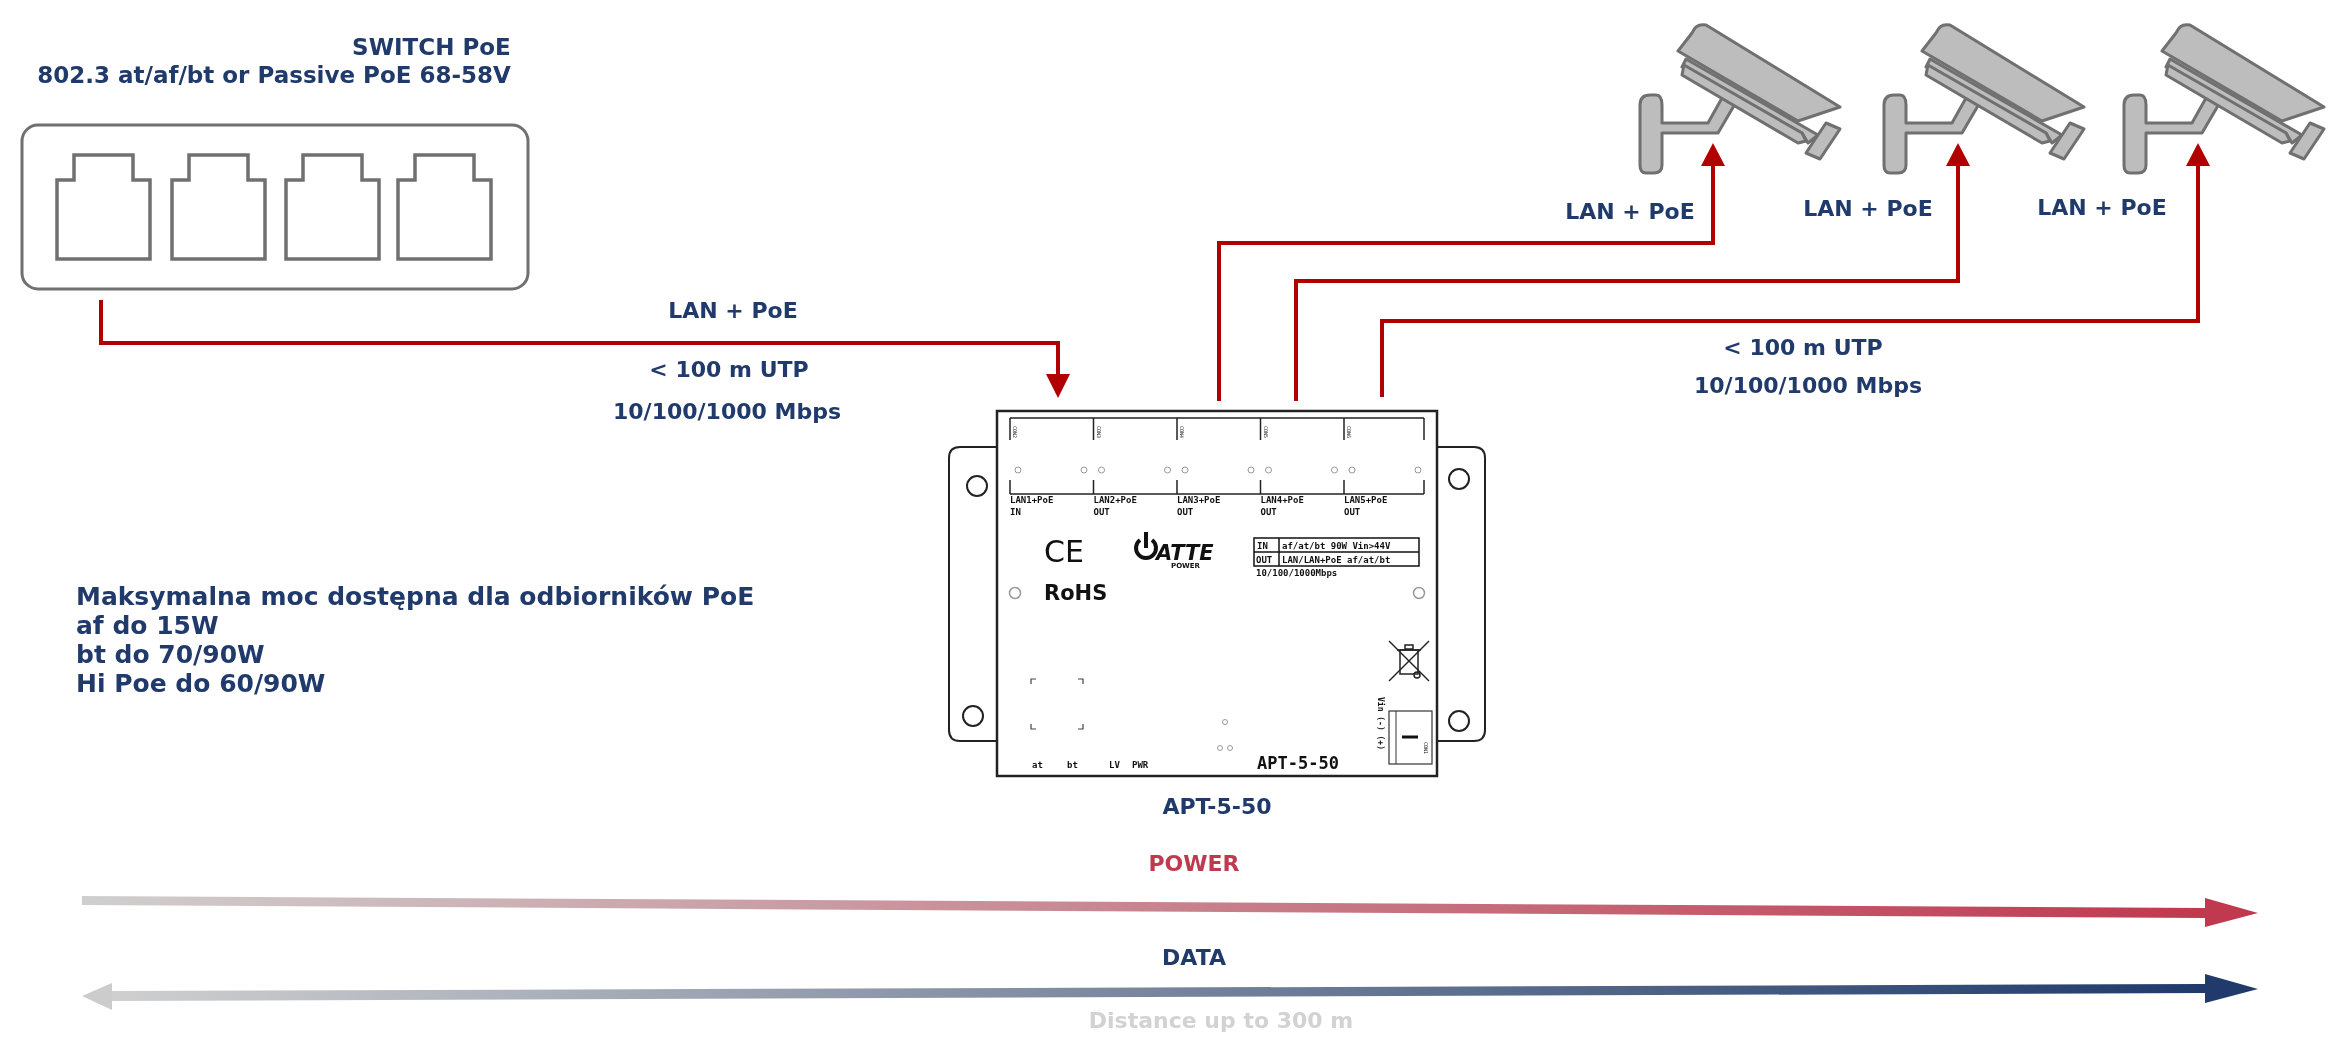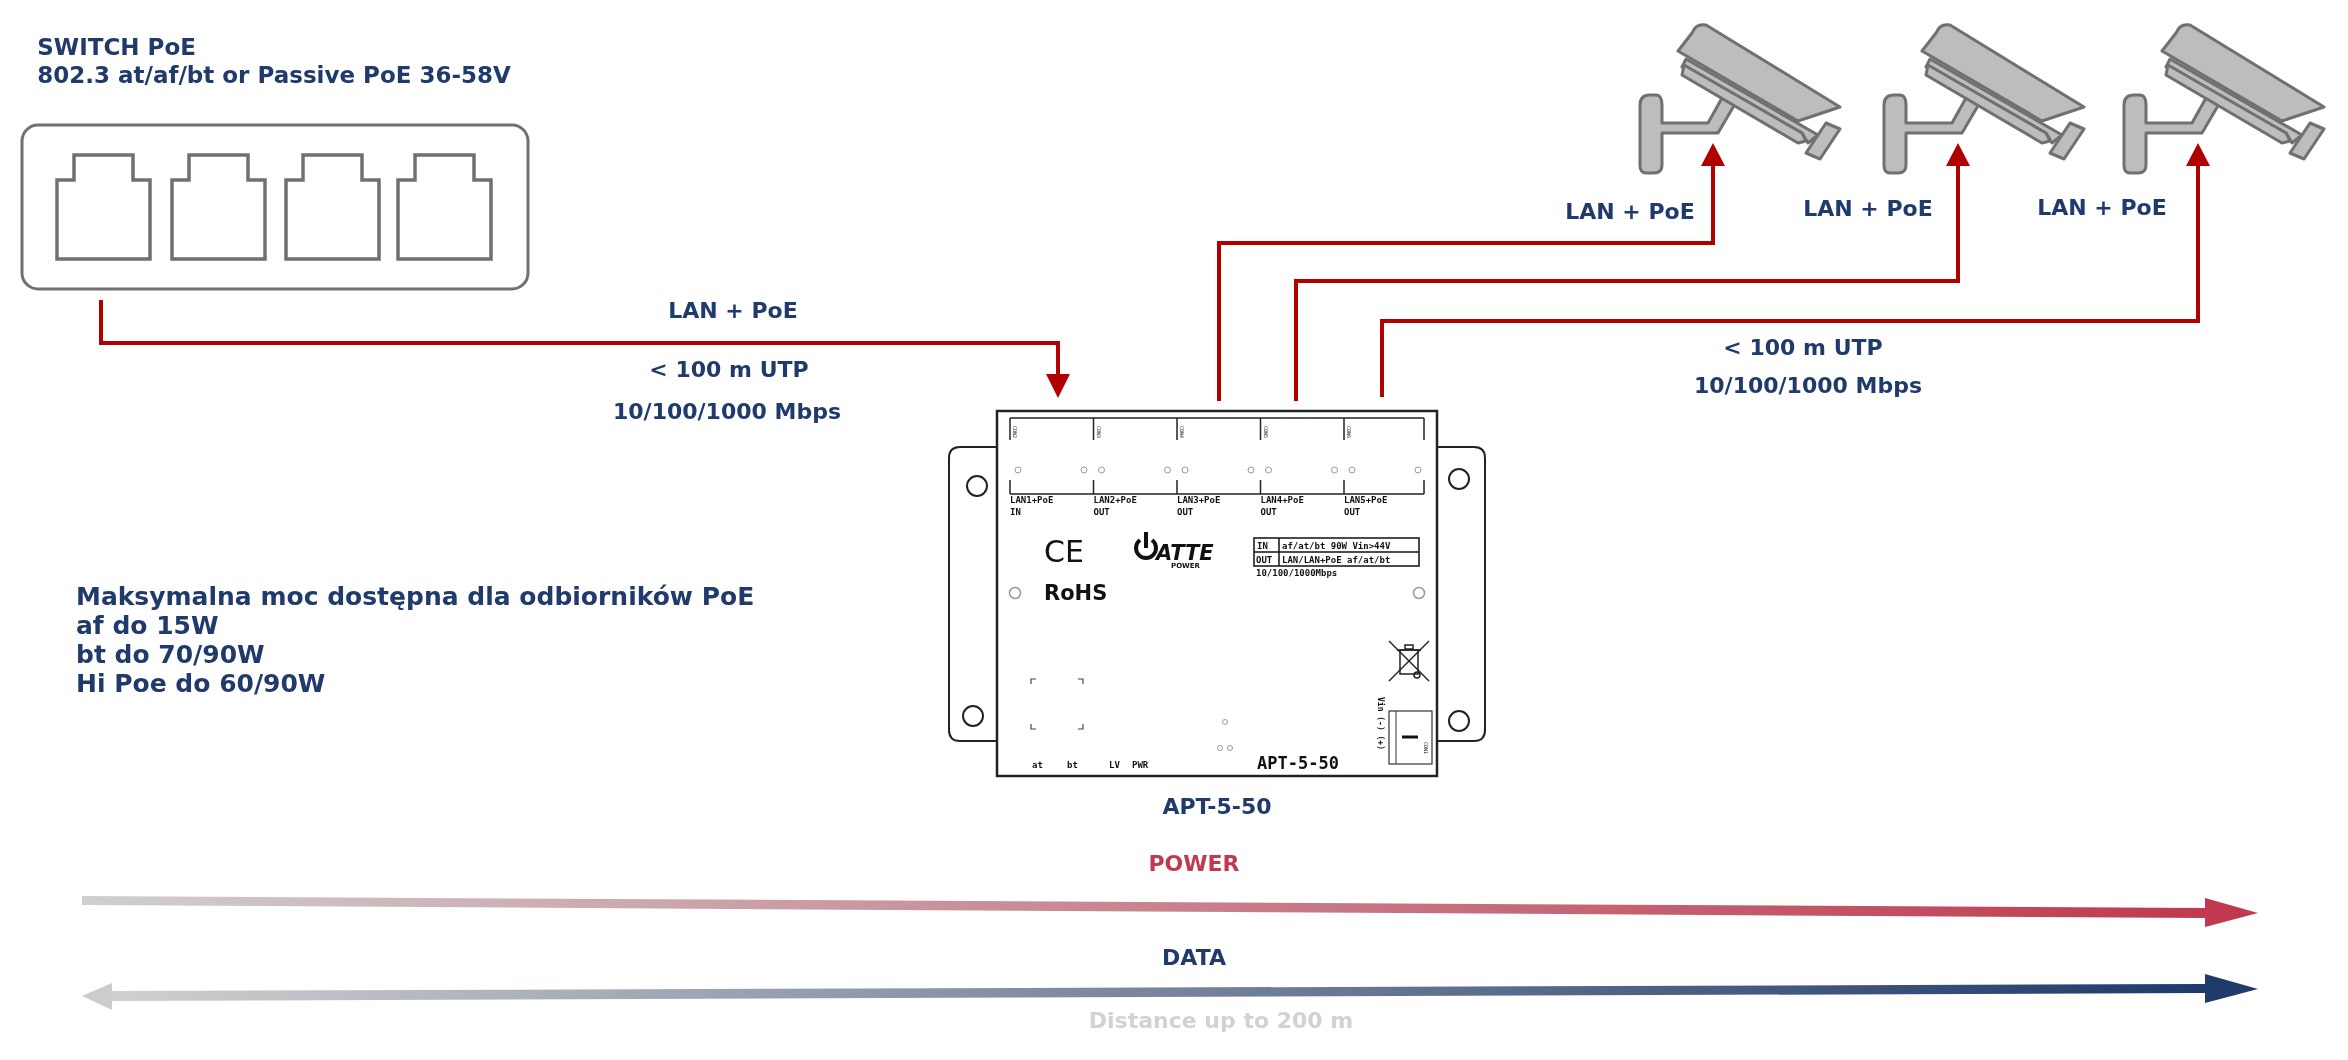--- a/index.html
+++ b/index.html
@@ -2,21 +2,21 @@
 <html><head>
 <meta charset="utf-8">
 <style>
   html, body { margin: 0; padding: 0; background: #ffffff; }
   body { width: 2348px; height: 1060px; position: relative; overflow: hidden;
          font-family: "DejaVu Sans", sans-serif; }
   .abs { position: absolute; }
   .navy { color: #1f3a6b; font-weight: bold; }
   .title { font-size: 23px; text-align: center; line-height: 28px; }
   .lbl { font-size: 22px; white-space: nowrap; }
-  .center { transform: translateX(-50%); text-align: left; }
+  .center { transform: translateX(-50%); text-align: right; }
   #diagram { position: absolute; left: 0; top: 0; }
   .mono { font-family: "DejaVu Sans Mono", monospace; }
   .list-line { font-size: 25px; line-height: 29px; white-space: nowrap; }
 </style>
 </head>
 <body>
 
 <svg id="diagram" width="2348" height="1060" viewBox="0 0 2348 1060" xmlns="http://www.w3.org/2000/svg">
   <defs>
     <linearGradient id="gradPower" x1="0" y1="0" x2="1" y2="0">
@@ -204,21 +204,21 @@
   </g>
   <g>
     <polygon points="112,991 2205,984 2205,993 112,1001" fill="url(#gradData)"></polygon>
     <polygon points="112,983 82,996 112,1010" fill="#cccccc"></polygon>
     <polygon points="2205,974 2258,989 2205,1003" fill="#1f3a6b"></polygon>
   </g>
 </svg>
 
 <div class="abs navy title center" style="left:274px; top:33px;">
   <div>SWITCH PoE</div>
-  <div>802.3 at/af/bt or Passive PoE 36-58V</div>
+  <div>802.3 at/af/bt or Passive PoE 68-58V</div>
 </div>
 
 <div class="abs navy lbl center" style="left:733px; top:298px;">LAN + PoE</div>
 <div class="abs navy lbl center" style="left:729px; top:357px;">&lt; 100 m UTP</div>
 <div class="abs navy lbl center" style="left:727px; top:399px;">10/100/1000 Mbps</div>
 
 <div class="abs navy lbl center" style="left:1630px; top:199px;">LAN + PoE</div>
 <div class="abs navy lbl center" style="left:1868px; top:196px;">LAN + PoE</div>
 <div class="abs navy lbl center" style="left:2102px; top:195px;">LAN + PoE</div>
 
@@ -229,13 +229,13 @@
   <div class="list-line">Maksymalna moc dostępna dla odbiorników PoE</div>
   <div class="list-line">af do 15W</div>
   <div class="list-line">bt do 70/90W</div>
   <div class="list-line">Hi Poe do 60/90W</div>
 </div>
 
 <div class="abs navy lbl center" style="left:1217px; top:794px;">APT-5-50</div>
 
 <div class="abs lbl center" style="left:1194px; top:851px; color:#c0394f; font-weight:bold;">POWER</div>
 <div class="abs navy lbl center" style="left:1194px; top:945px;">DATA</div>
-<div class="abs lbl center" style="left:1221px; top:1008px; color:#d2d2d2; font-weight:bold;">Distance up to 200 m</div>
+<div class="abs lbl center" style="left:1221px; top:1008px; color:#d2d2d2; font-weight:bold;">Distance up to 300 m</div>
 
 </body></html>

